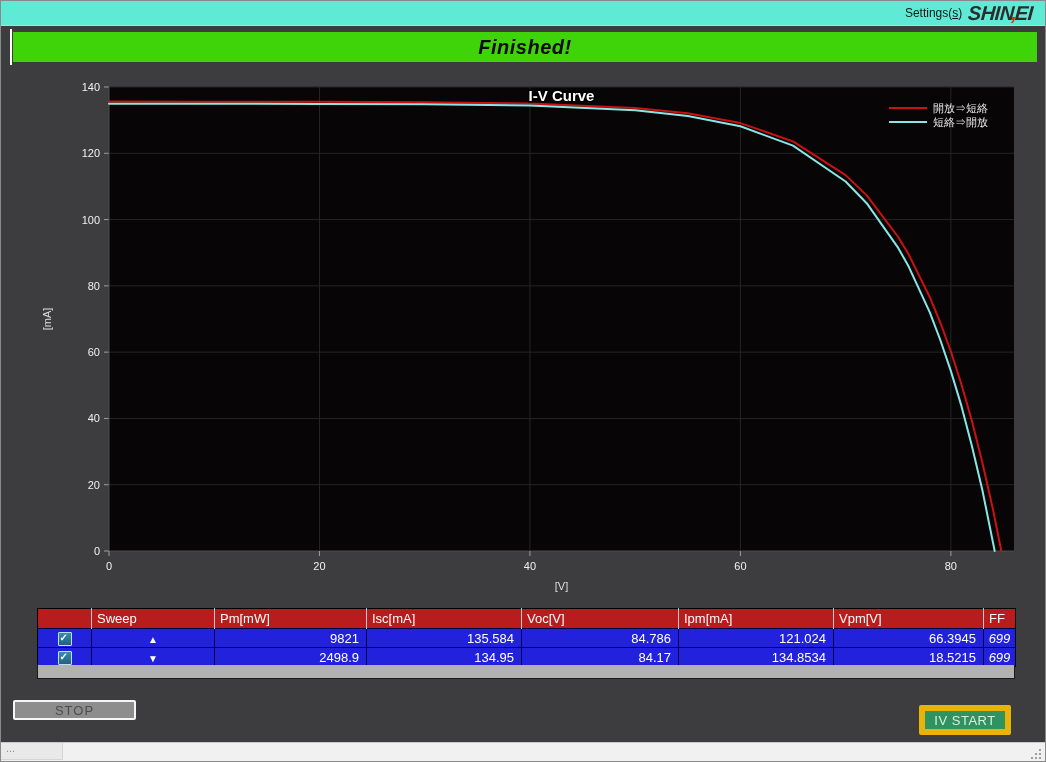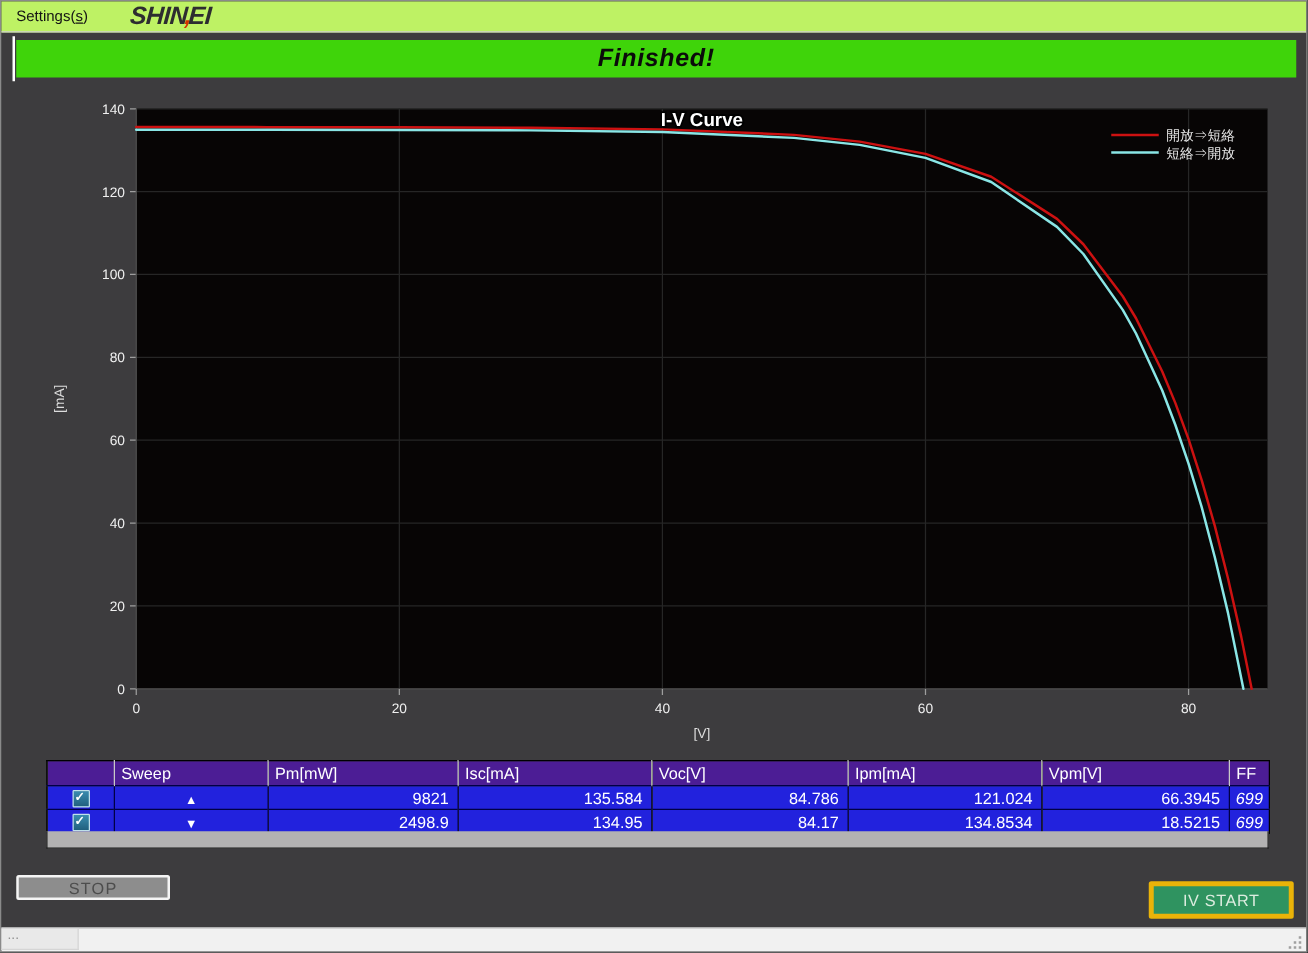--- a/index.html
+++ b/index.html
@@ -3,23 +3,23 @@
 <meta charset="utf-8">
 <style>
   html,body{margin:0;padding:0;background:#6a6a6a;}
   .window{
     position:relative;width:1046px;height:762px;overflow:hidden;
     background:#3d3c3e;font-family:"Liberation Sans",sans-serif;
     border:1px solid #8a8a8a;box-sizing:border-box;
   }
   
   .menubar{
-    position:absolute;left:0;top:0;width:100%;height:25px;background:#bef264;
+    position:absolute;left:0;top:0;width:100%;height:25px;background:#5eead4;
     border-bottom:1px solid #cfcfcf;display:flex;align-items:center;
-    justify-content:flex-start;box-sizing:border-box;padding:0 6px;gap:28px;
+    justify-content:flex-end;box-sizing:border-box;padding:0 6px;
   }
   .menu-item{font-size:12px;color:#141414;padding:2px 6px;cursor:default;}
   .menu-item u{text-decoration:underline;}
   .logo{
     font-size:20px;font-weight:bold;font-style:italic;color:#2d2d30;
     letter-spacing:-0.5px;transform:skewX(-4deg);padding-right:6px;
   }
   .logo .accent{color:#d43000;margin:0 -2px;}
   
   .banner-edge{position:absolute;left:9px;top:28px;width:2px;height:36px;background:#ffffff;}
@@ -30,21 +30,21 @@
   .banner span{font-size:20px;font-weight:bold;font-style:italic;color:#0b0b0b;letter-spacing:0.5px;}
   
   #chart-svg{position:absolute;left:36px;top:76px;}
   #chart-svg text{font-family:"Liberation Sans",sans-serif;}
   
   .datatable{
     position:absolute;left:36px;top:607px;width:978px;border-collapse:collapse;
     table-layout:fixed;border:1px solid #000;
   }
   .datatable th{
-    background:#4c1d95;color:#fff;font-size:13px;font-weight:normal;text-align:left;
+    background:#b91c1c;color:#fff;font-size:13px;font-weight:normal;text-align:left;
     padding:2px 5px;height:15px;border-left:1px solid #c8c8c8;overflow:hidden;white-space:nowrap;
   }
   .datatable th:first-child{border-left:none;}
   .datatable td{
     background:#2222dd;color:#fff;font-size:13px;text-align:right;
     padding:1px 7px 1px 2px;height:16px;border-left:1px solid #000046;
     border-top:1px solid #000046;overflow:hidden;white-space:nowrap;
   }
   .datatable td:first-child{border-left:none;}
   .datatable td.c-center{text-align:center;padding:1px 2px;}
@@ -61,22 +61,22 @@
     position:absolute;left:36px;top:664px;width:976px;height:13px;background:#b3b2b2;
     border:1px solid #1a1a1a;border-top:none;
   }
   
   .btn{cursor:pointer;border-radius:2px;font-family:"Liberation Sans",sans-serif;}
   .btn-stop{
     position:absolute;left:12px;top:699px;width:123px;height:20px;background:#8d8d8d;
     border:2px solid #f5f5f5;color:#4d4d4d;font-size:13px;letter-spacing:1px;
   }
   .btn-start{
-    position:absolute;left:918px;top:704px;width:116px;height:30px;background:#2f9360;
-    border:4px solid #eab308;color:#dcecdf;font-size:13px;letter-spacing:0.5px;
+    position:absolute;left:918px;top:704px;width:92px;height:30px;background:#2f9360;
+    border:6px solid #eab308;color:#dcecdf;font-size:13px;letter-spacing:0.5px;
   }
   
   .statusbar{
     position:absolute;left:0;top:741px;width:100%;height:21px;background:#f1f1f1;
     border-top:1px solid #c9c9c9;box-sizing:border-box;
   }
   .grip-box{
     position:absolute;left:0;top:0;width:62px;height:17px;background:#e9e9e9;
     border-right:1px solid #d5d5d5;border-bottom:1px solid #d5d5d5;
     color:#8f8f8f;font-size:11px;line-height:10px;padding-left:5px;box-sizing:border-box;

